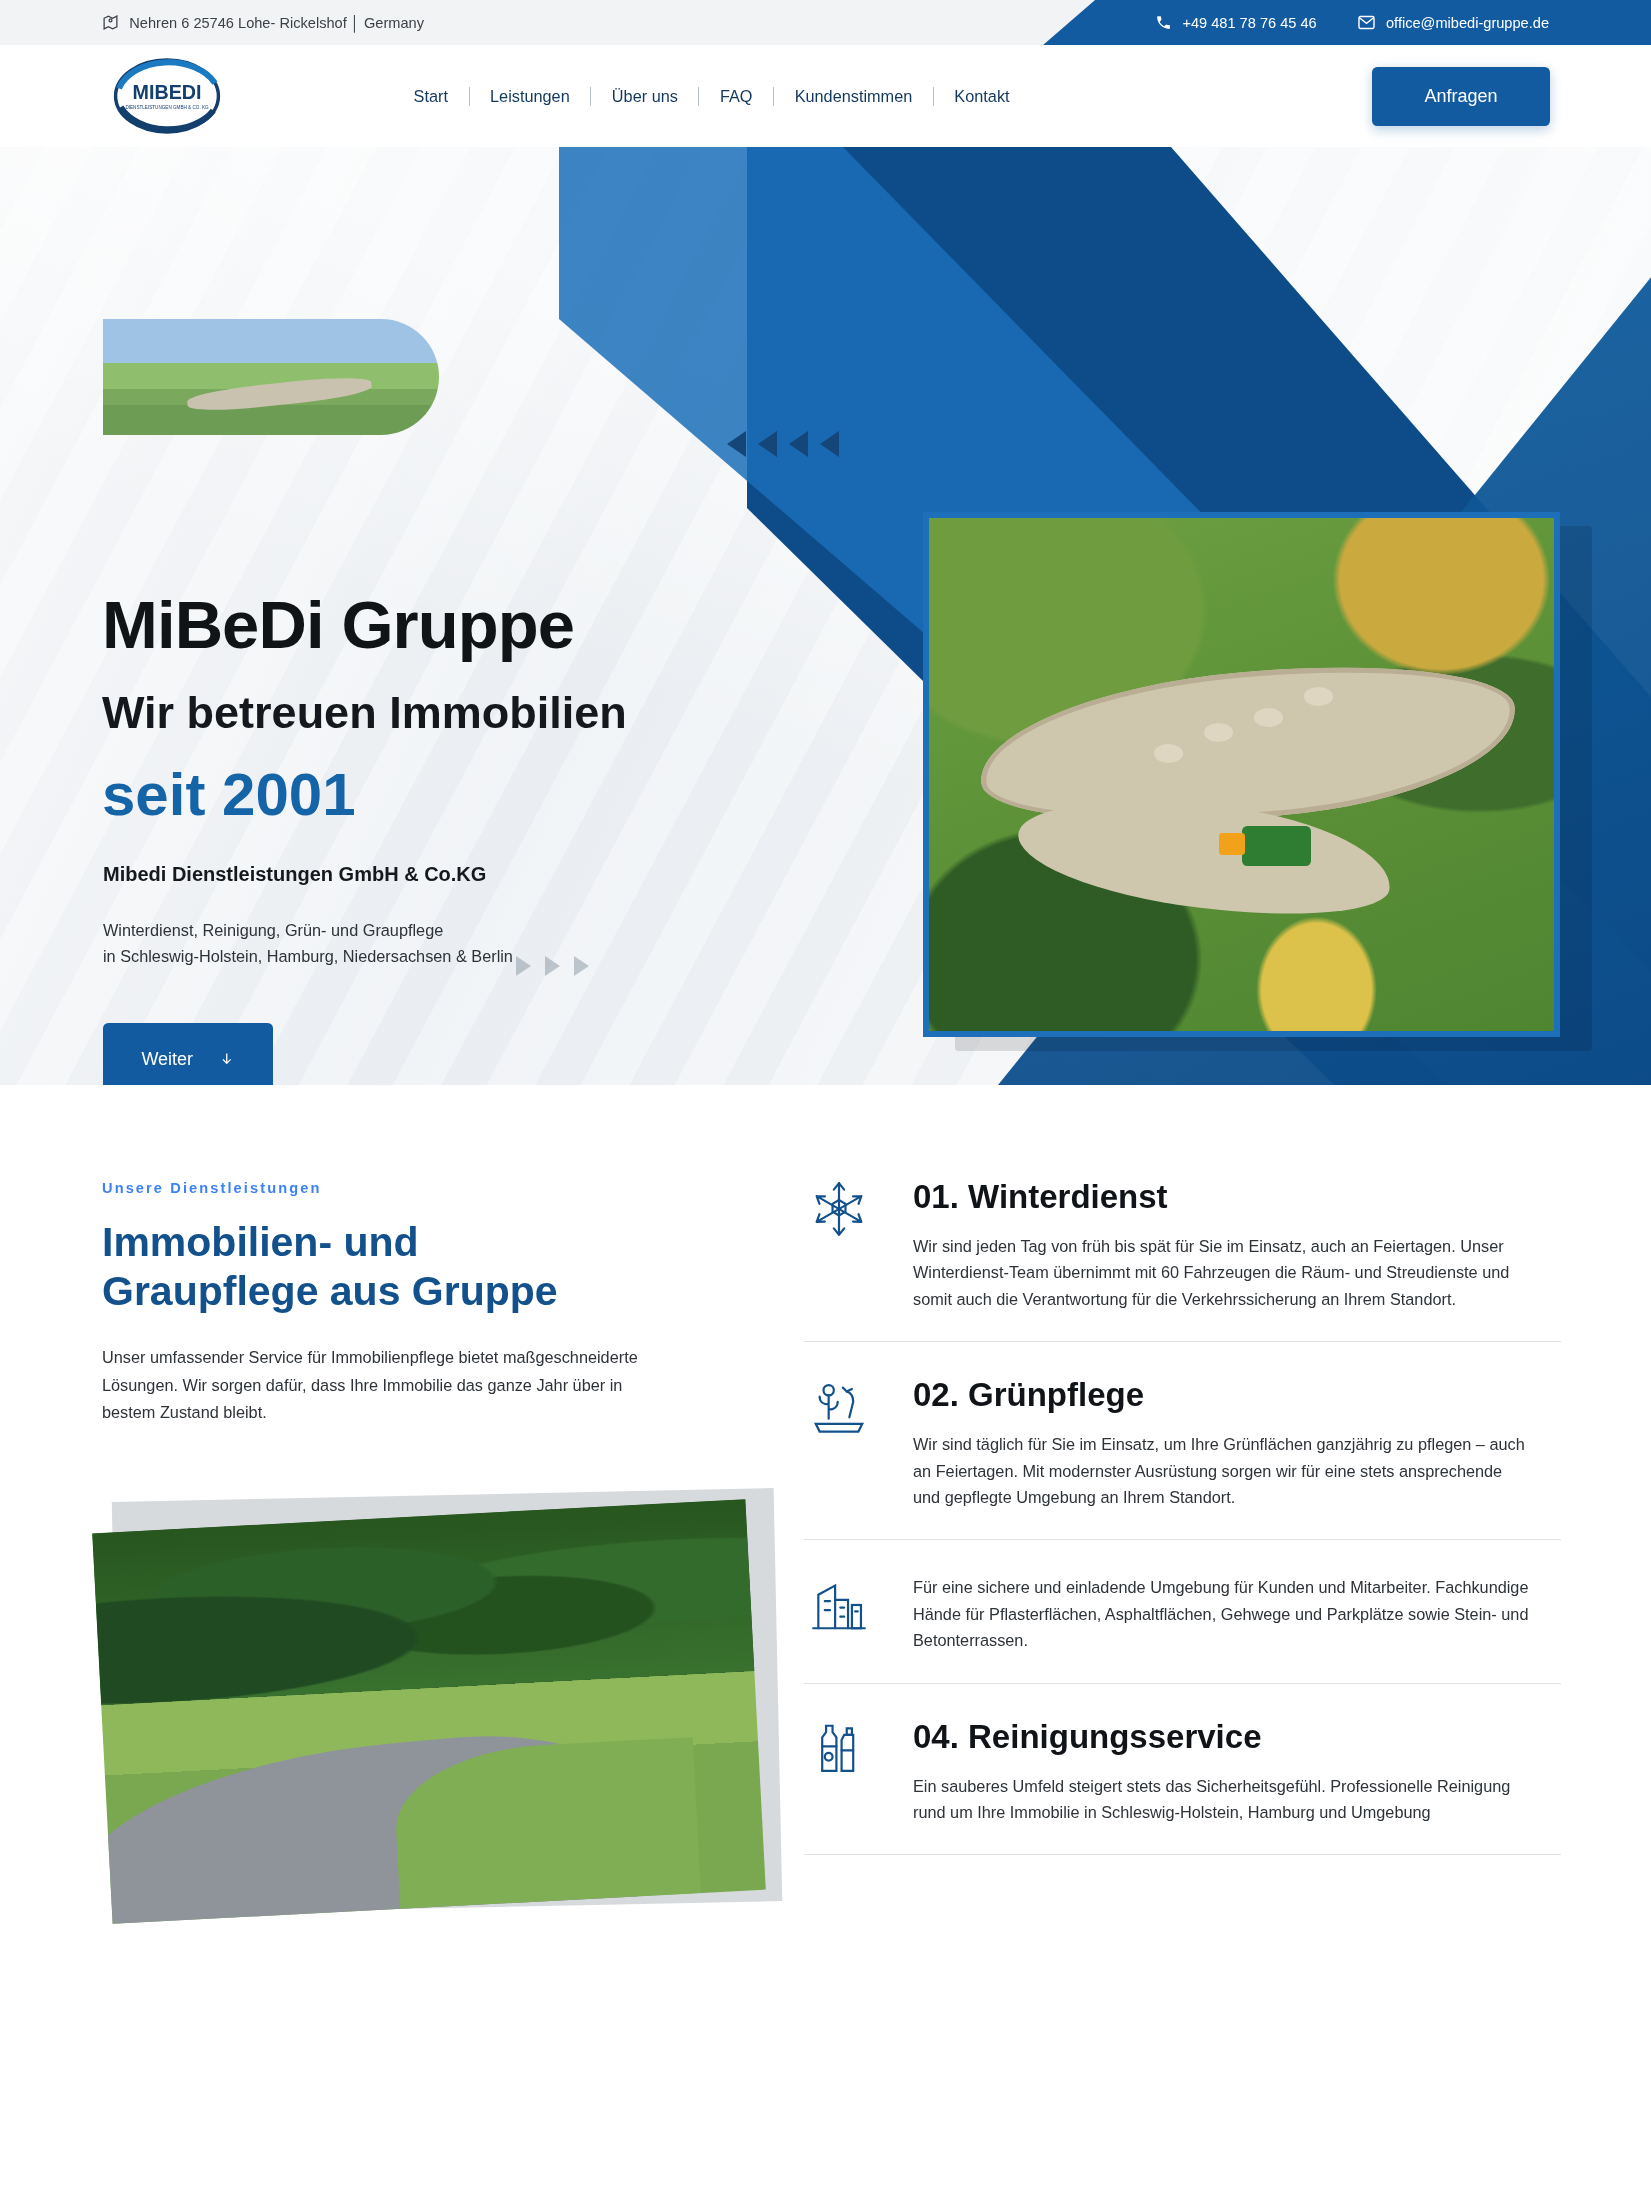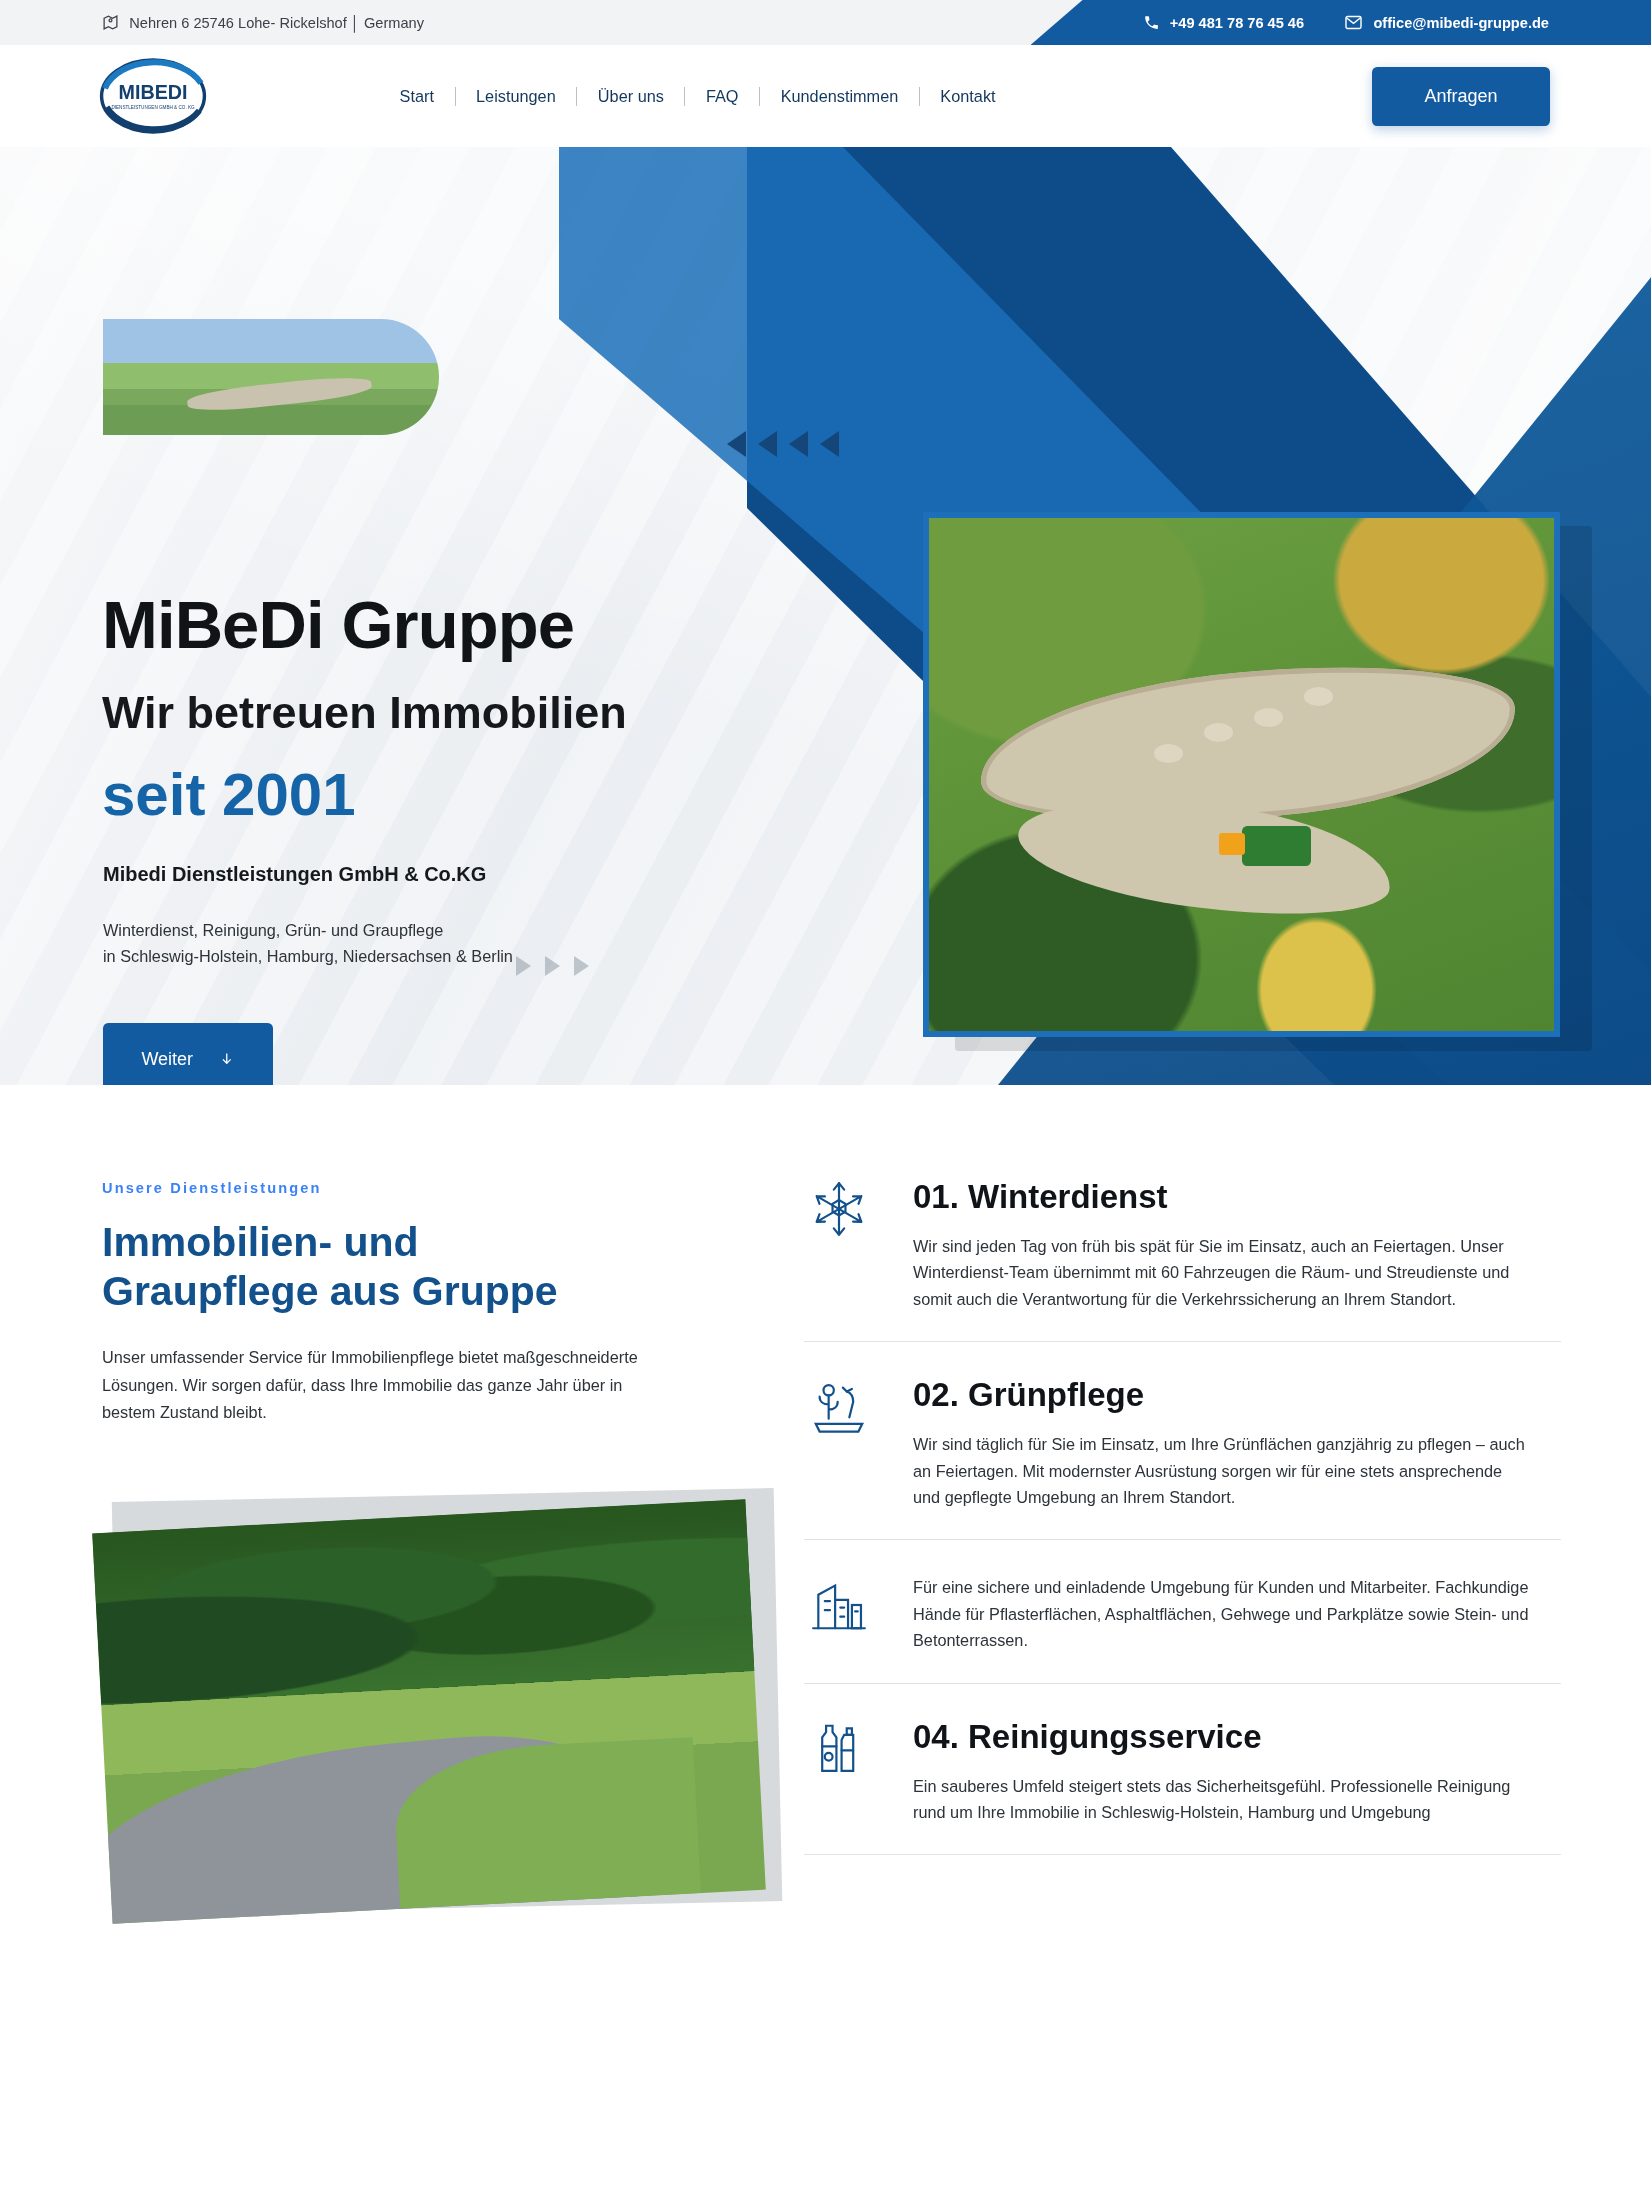--- a/index.html
+++ b/index.html
@@ -35,33 +35,33 @@
     display: flex;
     align-items: center;
     gap: 40px;
     padding-right: 103px;
     padding-left: 112px;
     background: #135ba0;
     color: #ffffff;
     font-size: 14.6px;
     clip-path: polygon(52px 0, 100% 0, 100% 100%, 0 100%);
     z-index: 2;
-    font-weight: bold;
   }
   .topbar-right .item { display: flex; align-items: center; gap: 10.3px; }
   .ico { display: inline-flex; align-items: center; justify-content: center; }
 
   
   .header {
     height: 102px;
     background: #ffffff;
     display: flex;
     align-items: center;
     position: relative;
     z-index: 20;
+    margin-left: 14px;
   }
   .logo {
     position: absolute;
     left: 93px; top: 50%;
     transform: translateY(-50%);
     width: 120px; height: 84px;
     display: flex; align-items: center; justify-content: center;
   }
   .nav {
     position: absolute;

